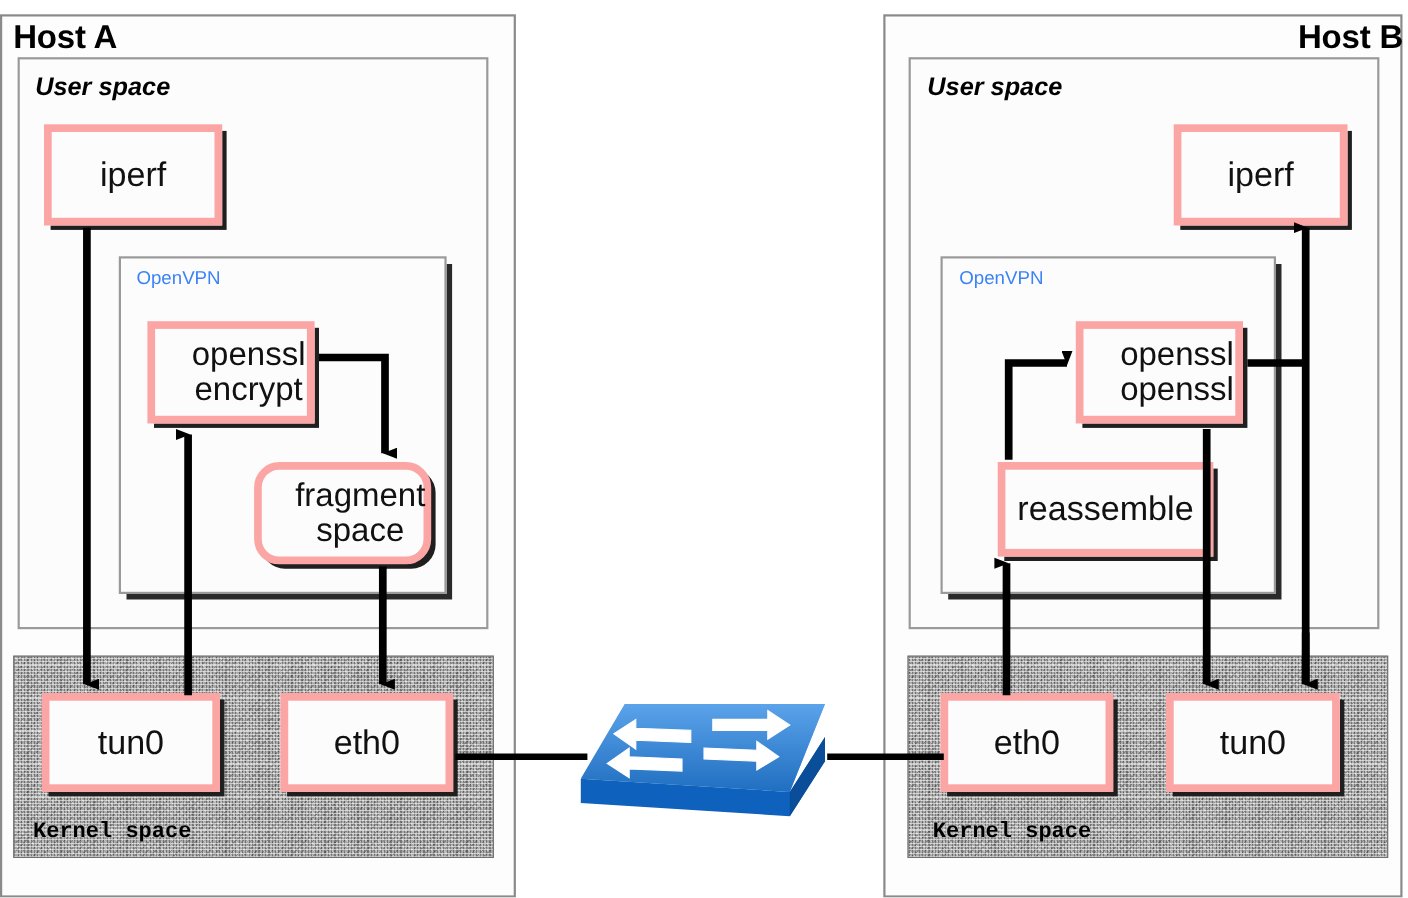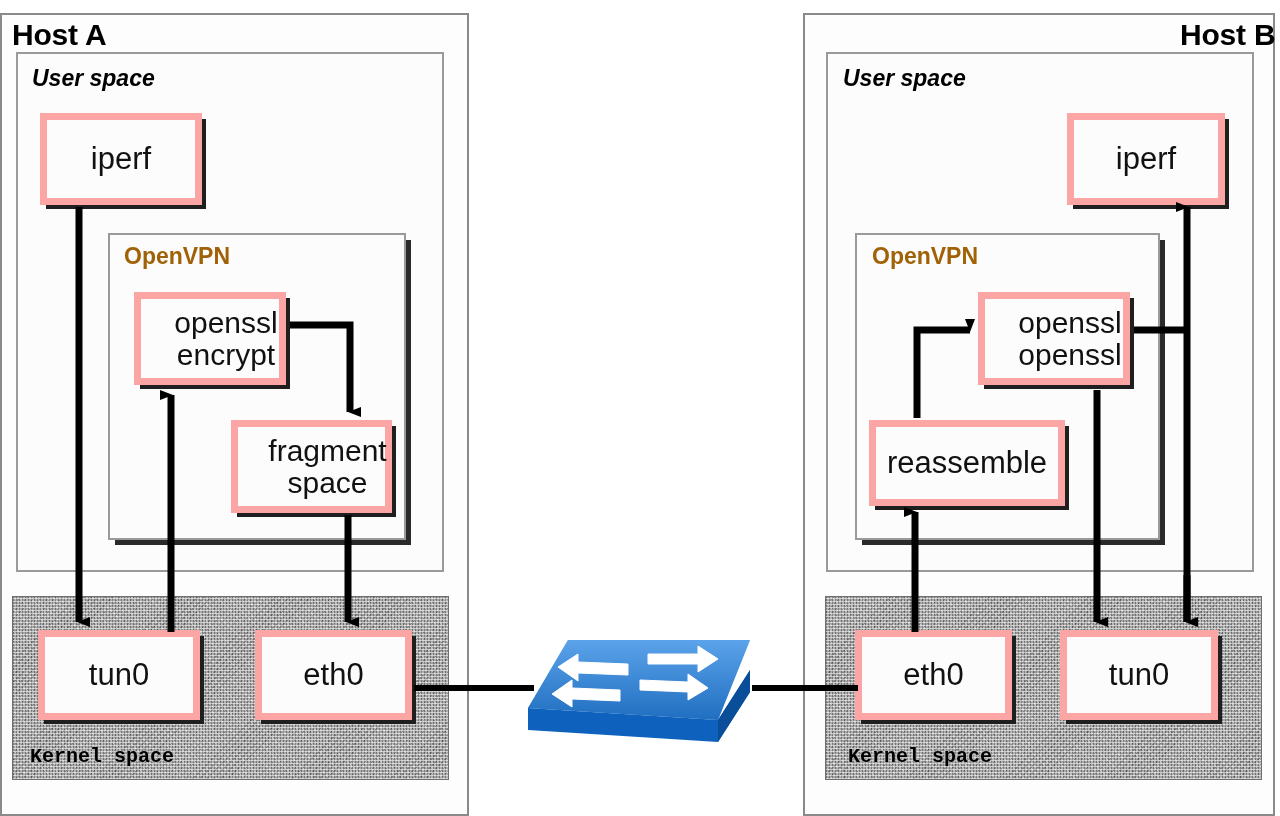--- a/index.html
+++ b/index.html
@@ -32,21 +32,21 @@
     white-space:nowrap;
     font-style:italic;
   }
 
   
   .openvpn-frame{
     border:2px solid #9a9a9a;background:#fcfcfc;
     box-shadow:6px 6px 0 -1px #2a2a2a;
   }
   .openvpn-label{
-    position:absolute;font-weight:bold;font-size:23px;color:#a16207;
+    position:absolute;font-weight:normal;font-size:17px;color:#3b82f6;
     white-space:nowrap;
   }
 
   
   .kernel-frame{
     border:1px solid #6f6f6f;
     background-color:#a9a9a9;
     background-image:
       repeating-linear-gradient(0deg, rgba(255,255,255,.55) 0 1px, rgba(0,0,0,0) 1px 3px),
       repeating-linear-gradient(90deg, rgba(0,0,0,.32) 0 1px, rgba(0,0,0,0) 1px 3px),
@@ -91,21 +91,21 @@
   </div>
 
   <div class="abs openvpn-frame" style="left:108px;top:233px;width:298px;height:307px;"></div>
   <div class="openvpn-label" style="left:124px;top:243px;">OpenVPN</div>
 
   <div class="abs node-box two-line" style="left:134px;top:292px;width:152px;height:93px;flex-direction:column;">
     <span>openssl</span>
     <span>encrypt</span>
   </div>
 
-  <div class="abs node-box two-line" style="left:231px;top:420px;width:161px;height:93px;flex-direction:column;">
+  <div class="abs node-box two-line" style="left:231px;top:420px;width:161px;height:93px;flex-direction:column;border-radius:23px;">
     <span>fragment</span>
     <span>space</span>
   </div>
 
   <div class="abs kernel-frame" style="left:12px;top:596px;width:437px;height:184px;"></div>
   <div class="kernel-label" style="left:30px;top:745px;">Kernel space</div>
 
   <div class="abs node-box" style="left:38px;top:630px;width:162px;height:90px;">
     <span>tun0</span>
   </div>
@@ -124,21 +124,21 @@
   </div>
 
   <div class="abs openvpn-frame" style="left:855px;top:233px;width:305px;height:307px;"></div>
   <div class="openvpn-label" style="left:872px;top:243px;">OpenVPN</div>
 
   <div class="abs node-box two-line" style="left:978px;top:292px;width:152px;height:93px;flex-direction:column;">
     <span>openssl</span>
     <span>openssl</span>
   </div>
 
-  <div class="abs node-box" style="left:869px;top:420px;width:196px;height:86px;">
+  <div class="abs node-box" style="left:907px;top:420px;width:196px;height:86px;">
     <span>reassemble</span>
   </div>
 
   <div class="abs kernel-frame" style="left:825px;top:596px;width:437px;height:184px;"></div>
   <div class="kernel-label" style="left:848px;top:745px;">Kernel space</div>
 
   <div class="abs node-box" style="left:855px;top:630px;width:157px;height:90px;">
     <span>eth0</span>
   </div>
   <div class="abs node-box" style="left:1060px;top:630px;width:158px;height:90px;">

